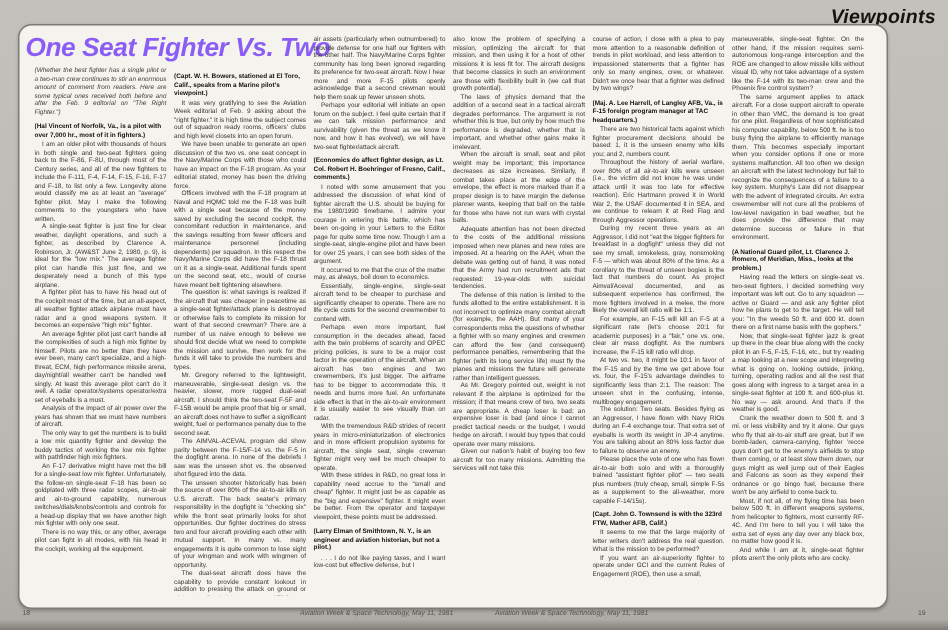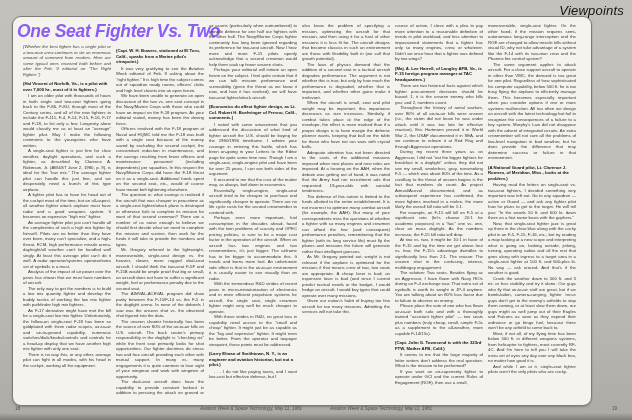--- a/index.html
+++ b/index.html
@@ -5,21 +5,21 @@
   html,body{margin:0;padding:0;}
   body{
     width:632px;height:420px;overflow:hidden;position:relative;
     background:linear-gradient(180deg,#c4c1bc 0%,#bcb9b4 70%,#aeaba6 100%);
     font-family:"Liberation Sans","DejaVu Sans",sans-serif;
     -webkit-font-smoothing:antialiased;
   }
   .page{position:absolute;inset:0;}
   .viewpoints{
     position:absolute;top:3px;right:8px;
-    font-size:13px;font-weight:normal;font-style:italic;
+    font-size:13px;font-weight:bold;font-style:italic;
     color:#14130f;letter-spacing:.2px;
   }
   .sheet{
     position:absolute;left:12px;top:16px;width:578px;height:388px;
     background:#f4f3ee;border:1px solid #7e7a74;border-radius:9px;
     box-shadow:0 1px 2px rgba(60,58,54,.35);
   }
   .title{
     position:absolute;left:4px;top:4px;width:220px;
     font-size:17.5px;font-weight:bold;font-style:italic;

